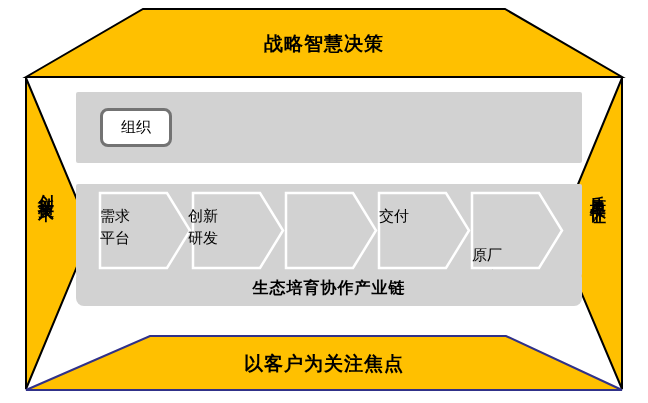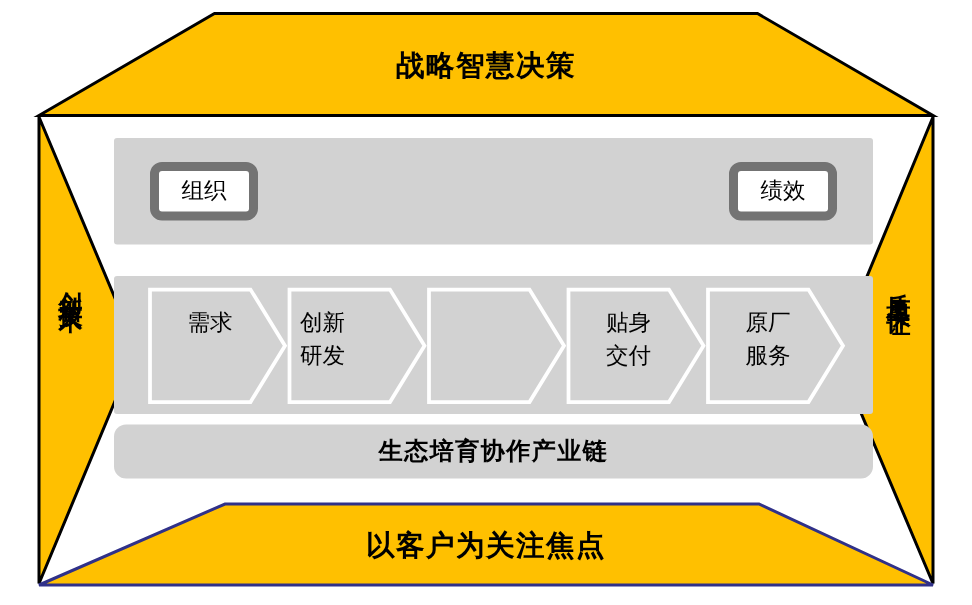--- a/index.html
+++ b/index.html
@@ -18,34 +18,34 @@
     position:absolute;writing-mode:vertical-rl;text-orientation:upright;
     font-weight:bold;font-size:16px;letter-spacing:4px;color:#000;
   }
   .left-banner-text{left:35px;top:181px;}
   .right-banner-text{left:587px;top:183px;}
   .gray-bar{position:absolute;left:76px;width:506px;background:#d2d2d2;}
   .bar-capabilities{top:92px;height:71px;border-radius:2px;
     display:flex;justify-content:space-between;align-items:flex-start;
     padding:16px 24px 0;box-sizing:border-box;}
   .cap-box{
-    width:72px;height:39px;background:#fff;border:6px solid #737373;border-radius:8px;
+    width:72px;height:39px;background:#fff;border:3px solid #737373;border-radius:8px;
     display:flex;align-items:center;justify-content:center;
     font-size:15px;color:#000;box-sizing:border-box;
   }
   .bar-process{top:184px;height:92px;border-radius:2px;}
   .chevron-svg{position:absolute;left:0;top:0;}
   .step-label{
-    position:absolute;top:21px;width:80px;text-align:center;
+    position:absolute;top:21px;width:80px;
     font-size:15px;line-height:22px;color:#000;
   }
   .step-label span{display:block;}
-  .step-0{left:24px;} .step-1{left:99px;} .step-2{left:210px;}
-  .step-3{left:303px;} .step-4{left:396px;}
-  .bar-chain{top:283px;height:36px;border-radius:8px;
+  .step-0{left:24px;} .step-1{left:112px;} .step-2{left:210px;}
+  .step-3{left:303px;} .step-4{left:396px;margin-top:39px;}
+  .bar-chain{top:270px;height:36px;border-radius:8px;
     display:flex;align-items:center;justify-content:center;
     font-weight:bold;font-size:16px;letter-spacing:1px;text-align:center;}
 </style>
 </head>
 <body>
 
 <div class="canvas">
 
   <svg class="frame-svg" width="648" height="403" viewBox="0 0 648 403">
     <polygon points="26,77 143,9 505,9 622,77" fill="#FFC000" stroke="#000000" stroke-width="2"></polygon>
@@ -59,42 +59,39 @@
   <div class="side-banner-text left-banner-text">创新技术</div>
 
   <div class="side-banner-text right-banner-text">质量保证</div>
 
   <div class="banner-text bottom-banner-text">以客户为关注焦点</div>
 
   <div class="gray-bar bar-capabilities">
     <div class="cap-box">
       <span>组织</span>
     </div>
-    <div class="cap-box">
-      <span>绩效</span>
-    </div>
   </div>
 
   <div class="gray-bar bar-process">
     <svg class="chevron-svg" width="506" height="92" viewBox="0 0 506 92">
       <polygon points="24,9 91,9 114,46.5 91,84 24,84" fill="#d2d2d2" stroke="#ffffff" stroke-width="2.5"></polygon>
       <polygon points="117,9 184,9 207,46.5 184,84 117,84" fill="#d2d2d2" stroke="#ffffff" stroke-width="2.5"></polygon>
       <polygon points="210,9 277,9 300,46.5 277,84 210,84" fill="#d2d2d2" stroke="#ffffff" stroke-width="2.5"></polygon>
       <polygon points="303,9 370,9 393,46.5 370,84 303,84" fill="#d2d2d2" stroke="#ffffff" stroke-width="2.5"></polygon>
       <polygon points="396,9 463,9 486,46.5 463,84 396,84" fill="#d2d2d2" stroke="#ffffff" stroke-width="2.5"></polygon>
     </svg>
     <div class="step-label step-0">
       <span>需求</span>
+      <span>平台</span>
     </div>
     <div class="step-label step-1">
       <span>创新</span>
       <span>研发</span>
     </div>
     <div class="step-label step-3">
-      <span>贴身</span>
       <span>交付</span>
     </div>
     <div class="step-label step-4">
       <span>原厂</span>
       <span>服务</span>
     </div>
   </div>
 
   <div class="gray-bar bar-chain">
     <span>生态培育协作产业链</span>

